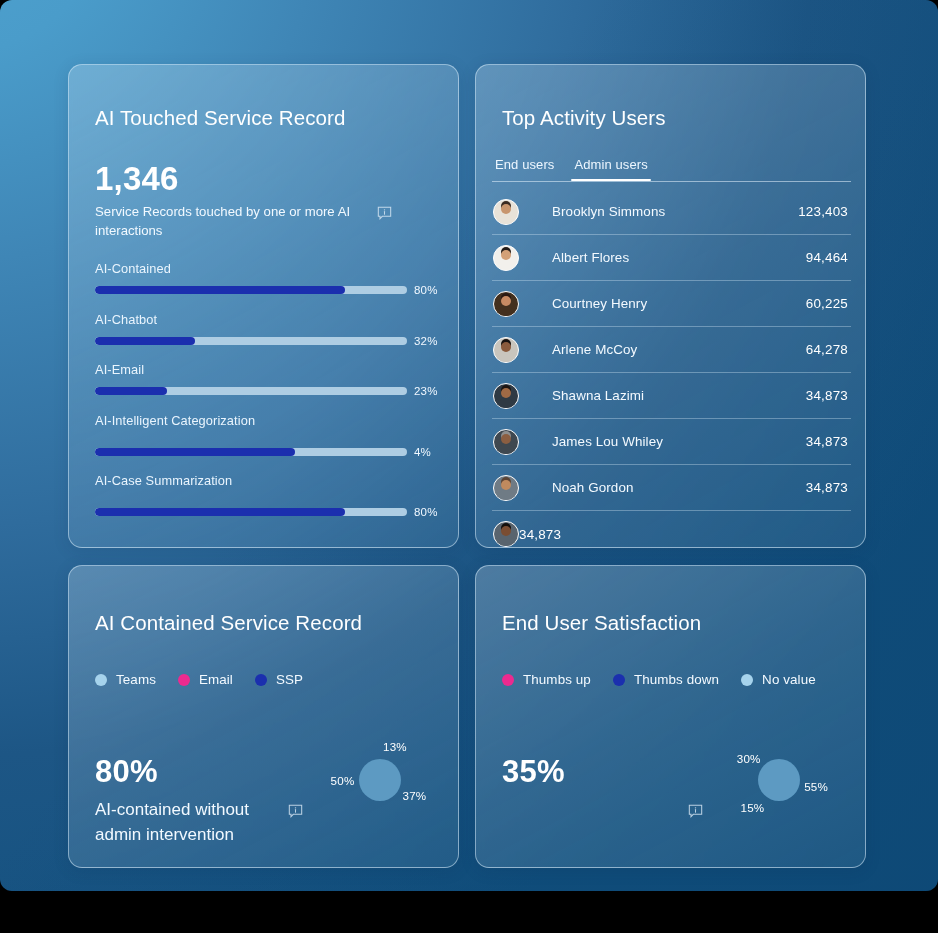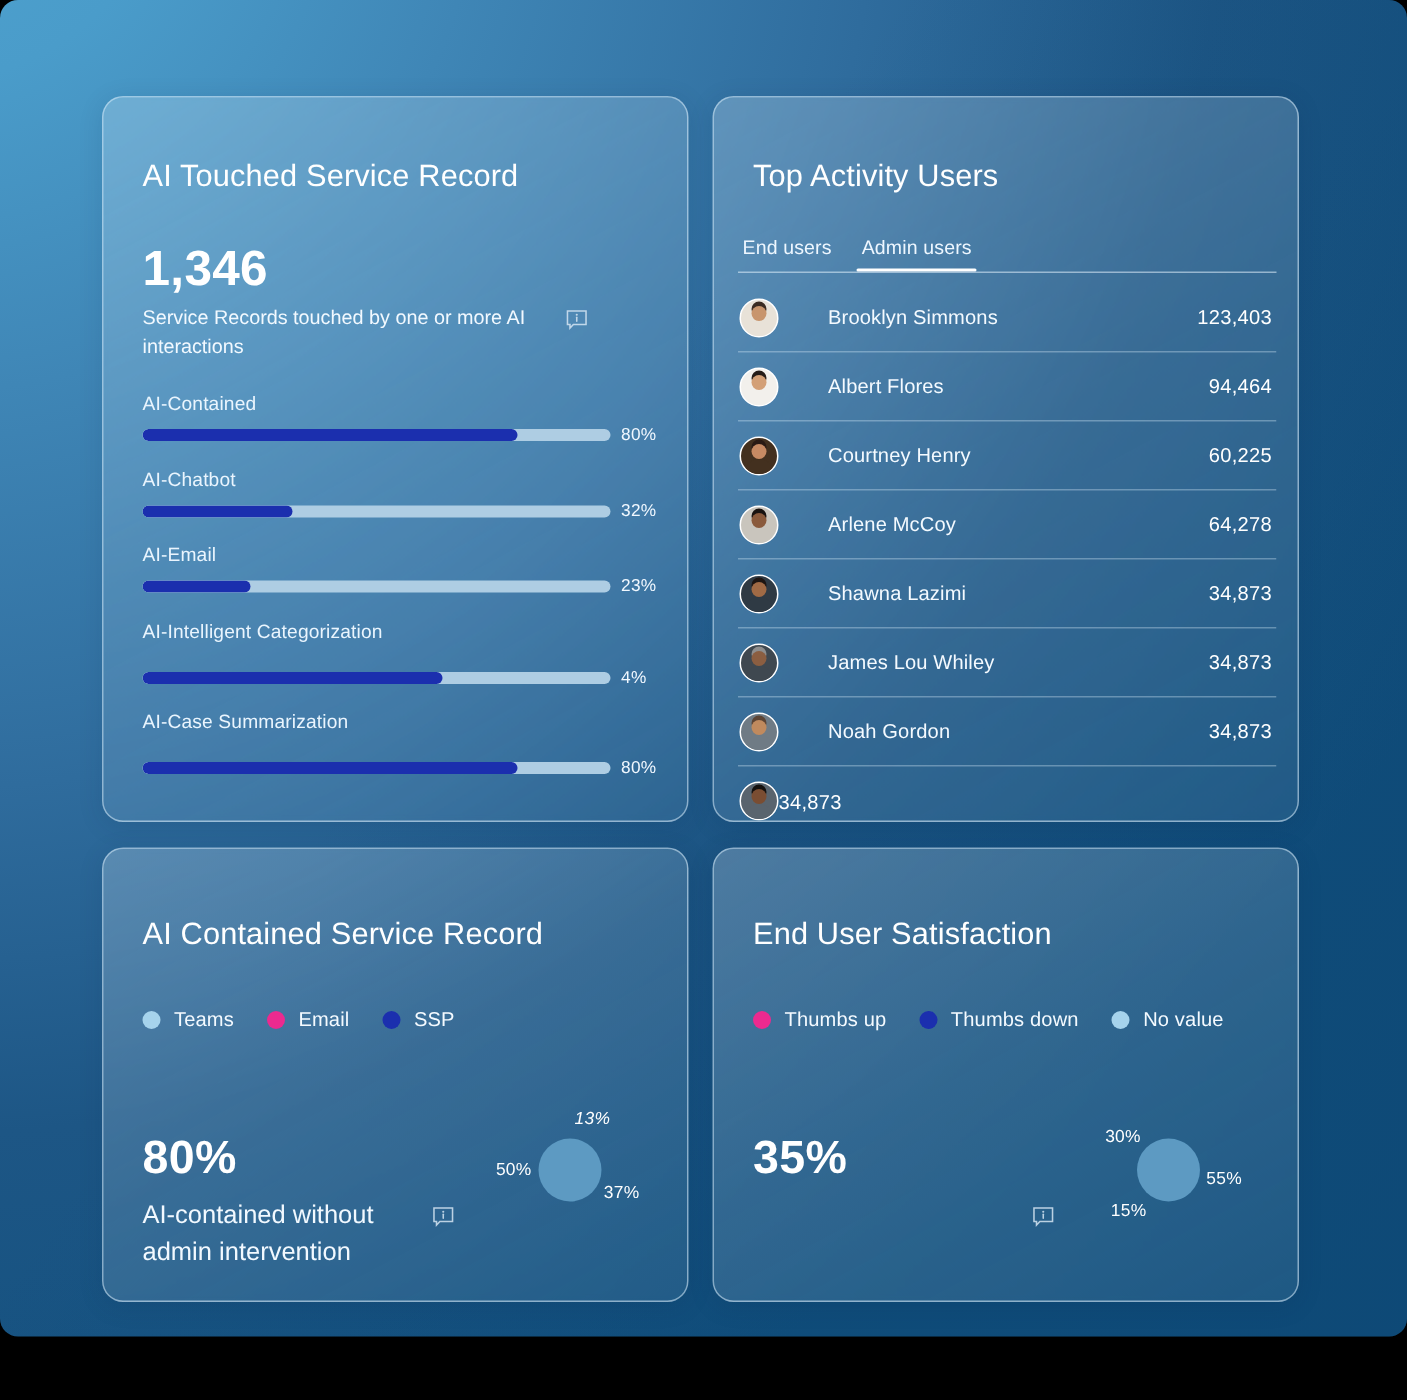--- a/index.html
+++ b/index.html
@@ -443,21 +443,21 @@
       <span class="info-icon" style="left:219px; top:238px;">
         <svg viewBox="0 0 16 16" fill="none" stroke="#dceaf6" stroke-width="1.1">
           <path d="M1.4 1.4h13.2v9.6H5.6L3.2 13.6V11H1.4z"></path>
           <line x1="8" y1="4.1" x2="8" y2="4.1" stroke-linecap="round" stroke-width="1.5"></line>
           <line x1="8" y1="5.8" x2="8" y2="8.7" stroke-linecap="round"></line>
         </svg>
       </span>
       <div class="donut-wrap" id="donut-contained-wrap" style="left:258px; top:161px;">
         <div class="donut" id="donut-contained" style="background: conic-gradient(rgb(236, 42, 143) 0%, rgb(236, 42, 143) 13%, rgb(27, 47, 174) 13%, rgb(27, 47, 174) 50%, rgb(166, 211, 236) 50%, rgb(166, 211, 236) 100%);"></div>
         <div class="donut-hole"></div>
-      <div class="slice-label" style="left: 67.893px; top: 18.5842px; transform: translate(-50%, -50%); font-style: italic;">13%</div>
+      <div class="slice-label" style="left: 67.893px; top: 18.5842px; transform: translate(-50%, -50%);">13%</div>
           <div class="slice-label" style="left: 87.4158px; top: 67.893px; transform: translate(-50%, -50%);">37%</div>
           <div class="slice-label" style="left: 15.5px; top: 53px; transform: translate(-50%, -50%);">50%</div>
         </div>
     </div>
 
     <div class="card bottom" id="card-satisfaction">
       <div class="card-title">End User Satisfaction</div>
       <div class="legend" id="legend-satisfaction">
           <div class="legend-item">
             <span class="legend-dot" style="background: rgb(236, 42, 143);"></span>

